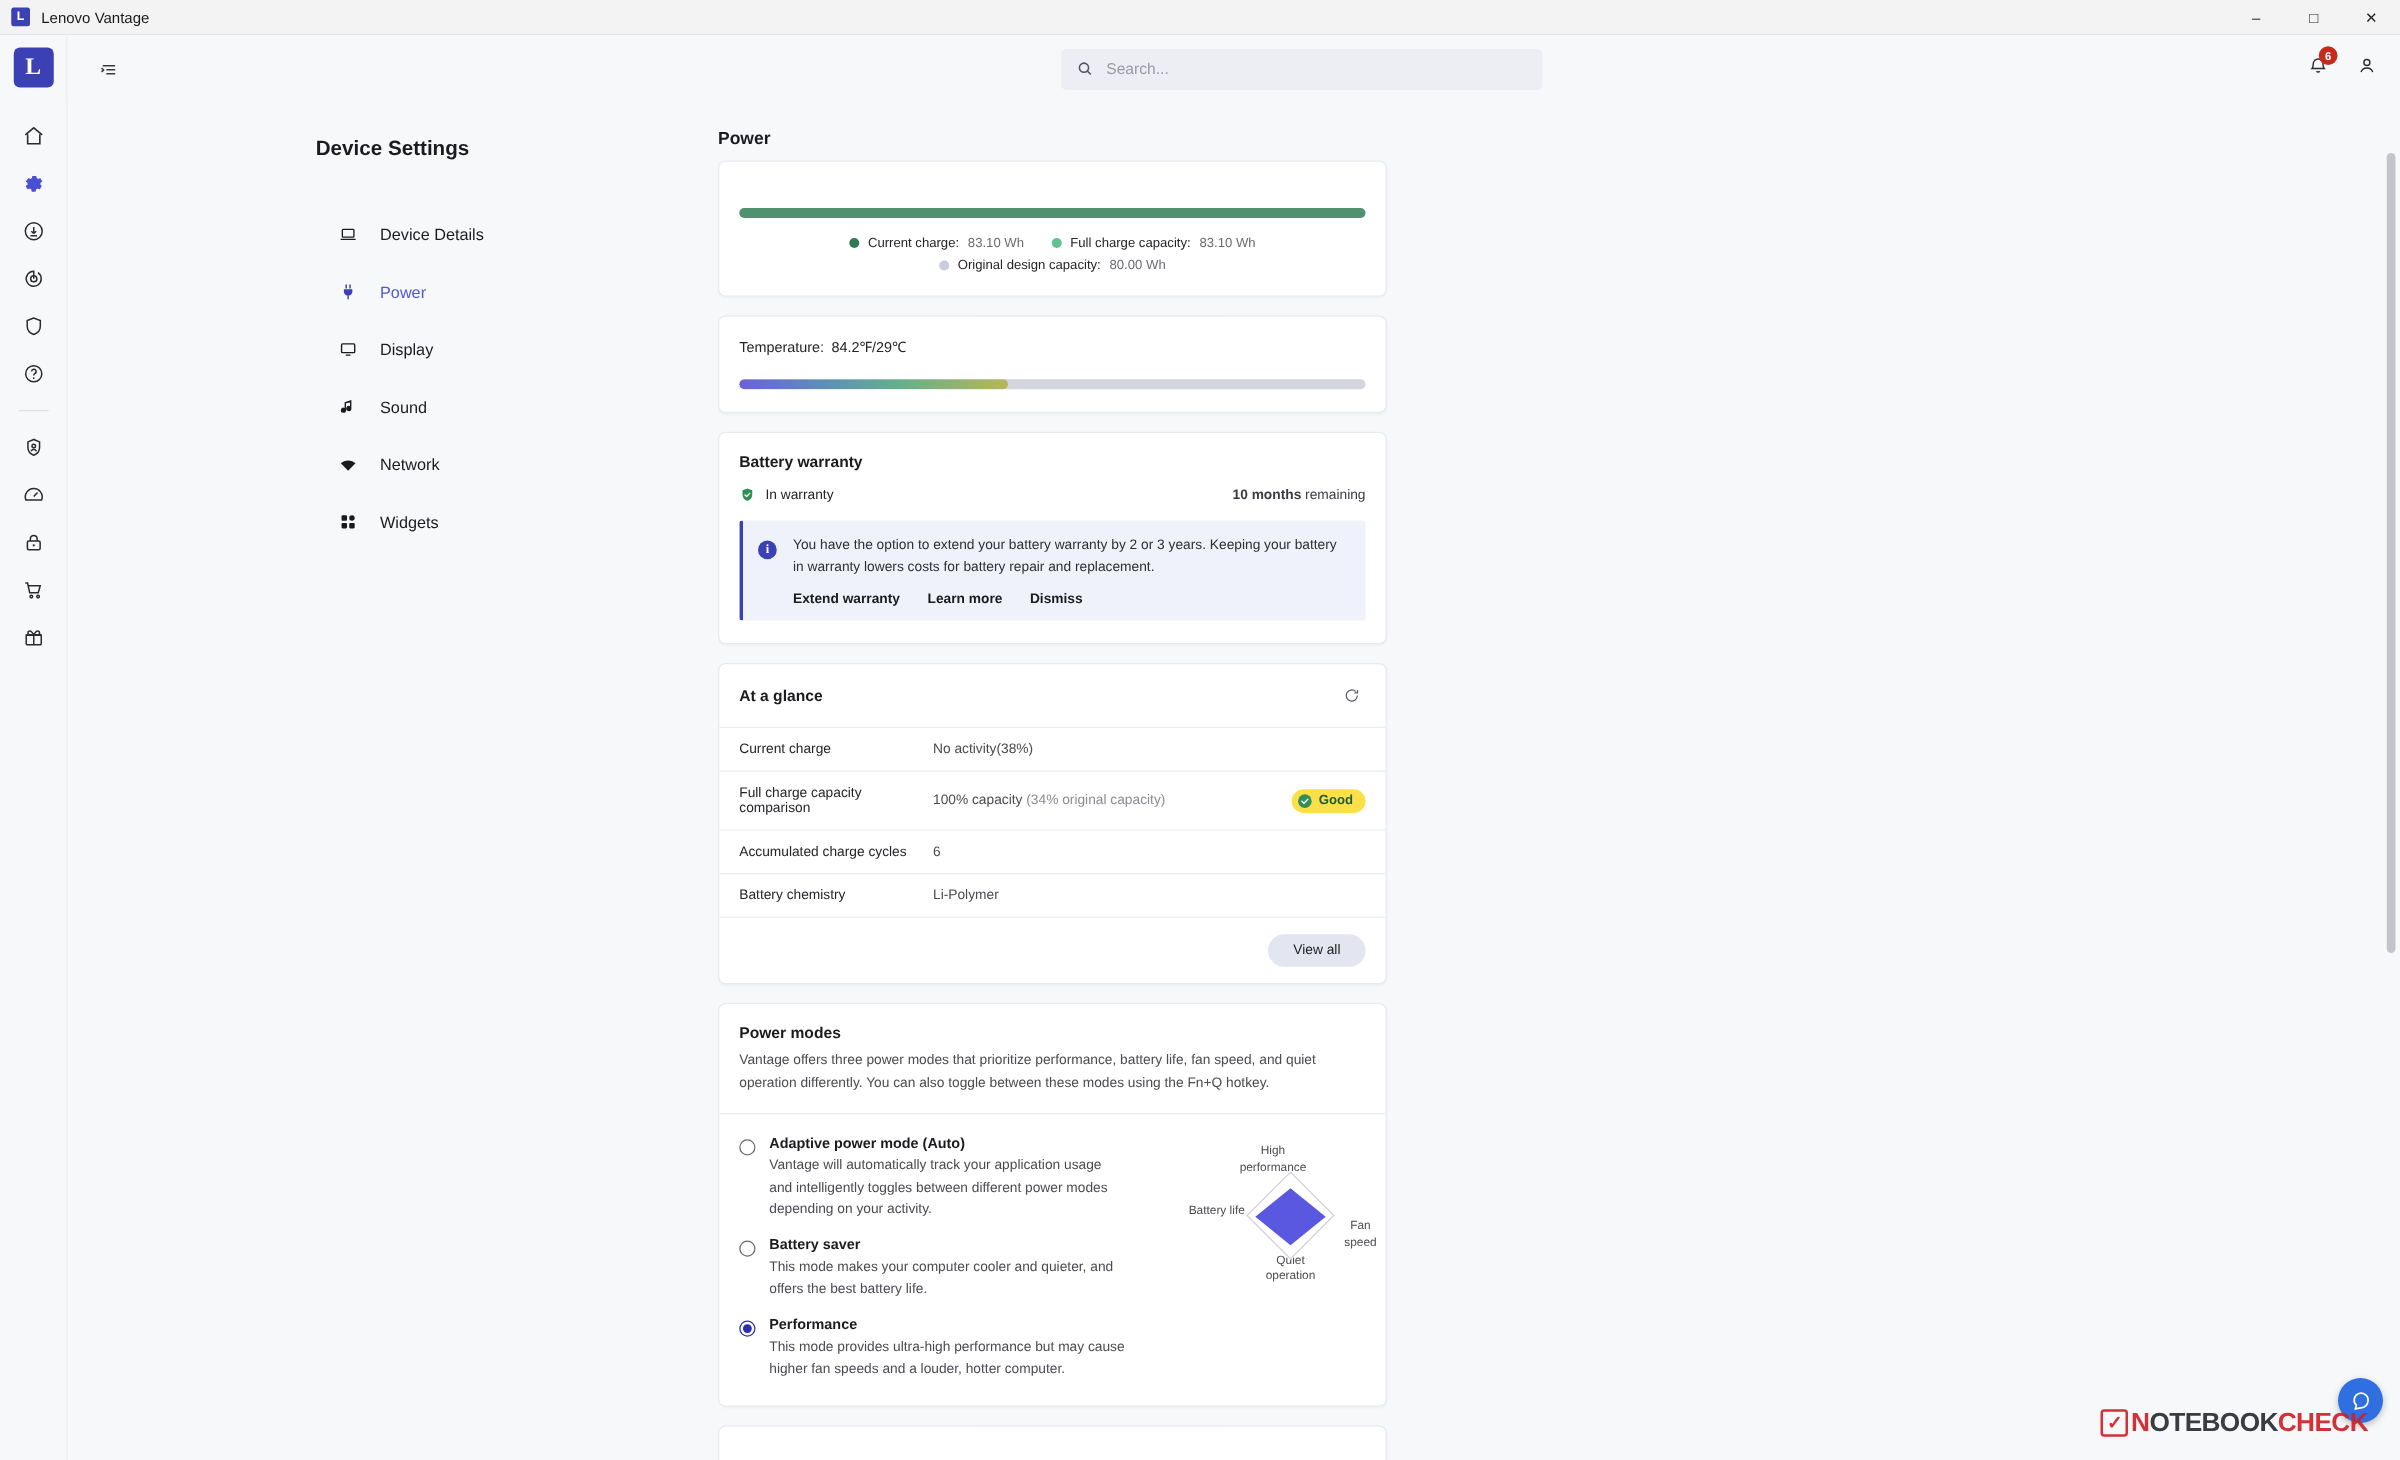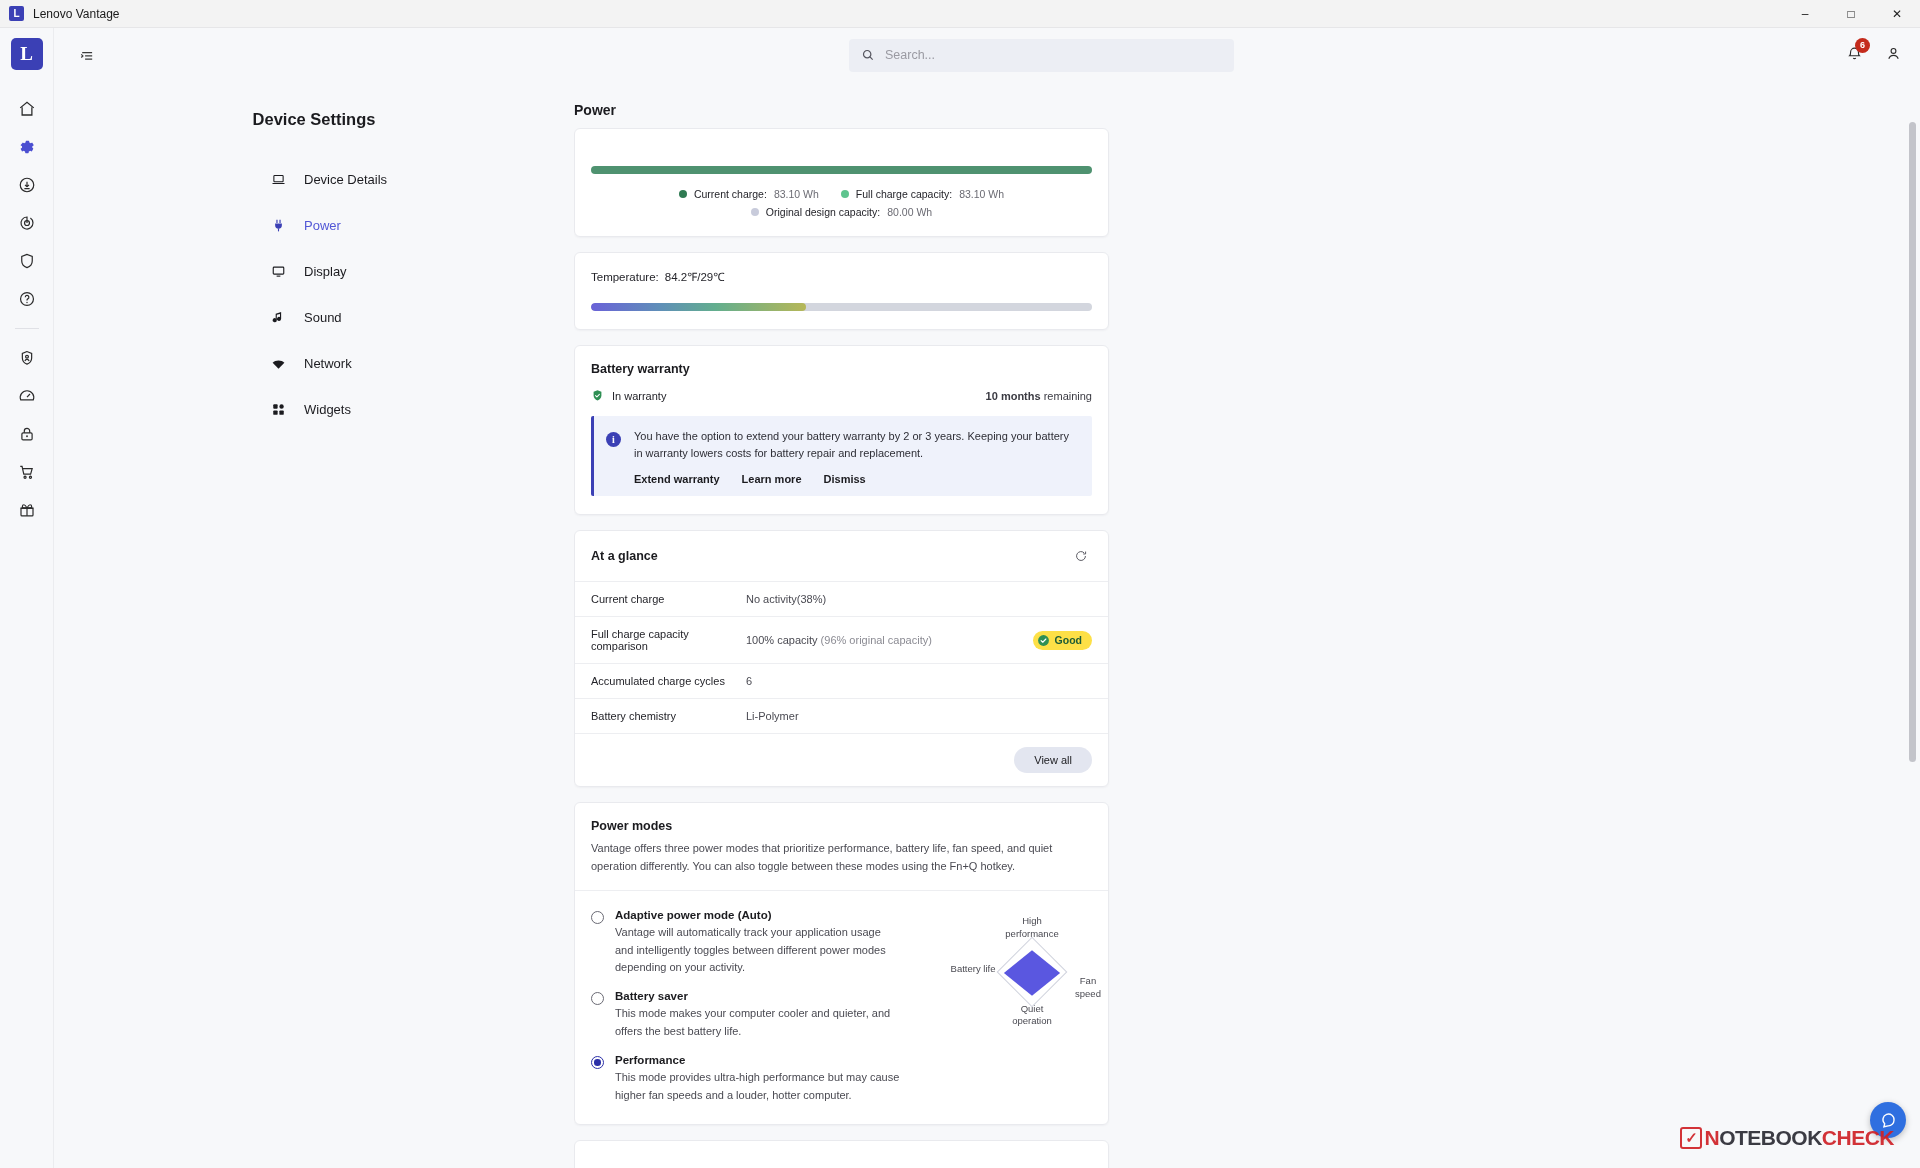--- a/index.html
+++ b/index.html
@@ -85,21 +85,21 @@
   
   .body { flex: 1 1 auto; display: flex; overflow: hidden; }
 
   .settingsnav { width: 520px; flex: 0 0 520px; padding-top: 28px; }
   .settingsnav h2 {
     font-size: 16.5px; font-weight: 700; color: #1b1b1f;
     text-align: center; margin-bottom: 34px;
   }
   .navlist { padding-left: 215px; }
   .navitem {
-    display: flex; align-items: center; gap: 17px; height: 32px;
+    display: flex; align-items: flex-end; gap: 17px; height: 32px;
     margin-bottom: 0; cursor: pointer; font-size: 13px; color: #1b1b1f;
     padding: 0 8px 0 0; border-radius: 4px;
   }
   .navrow { margin-bottom: 0; }
   .navitem.active { color: #5257d6; }
   .navitem.active .nav-ico { color: #3b40b5; }
   .nav-ico { width: 18px; display: flex; align-items: center; justify-content: center; color: #1b1b1f; }
 
   
   .content {
@@ -220,21 +220,21 @@
   .opt-t { font-size: 11.5px; font-weight: 700; color: #1b1b1f; }
   .opt-d { font-size: 11px; color: #4a4a52; line-height: 1.58; margin-top: 3px; max-width: 285px; }
   .pm-diag {
     width: 120px; flex: 0 0 120px; position: relative; height: 112px;
     margin-top: 6px;
   }
   .dlabel {
     position: absolute; font-size: 9.5px; color: #4a4a52; text-align: center;
     line-height: 1.3; width: 62px;
   }
-  .d-top { top: 0; left: 29px; }
+  .d-top { top: 0; left: 15px; }
   .d-bot { bottom: 0; left: 29px; }
   .d-left { left: -22px; top: 48px; width: 46px; }
   .d-right { right: -18px; top: 60px; width: 44px; }
   .diamond-wrap {
     position: absolute; left: 30px; top: 32px; width: 60px; height: 48px;
   }
   .dia-outer, .dia-inner { position: absolute; }
   .dia-outer {
     left: 5px; top: 0; width: 50px; height: 50px; background: #fff;
     border: 1px solid #cfd2dd; transform: rotate(45deg);
@@ -567,21 +567,21 @@
 
             <div class="grow">
               <span class="gk">Current charge</span>
               <span class="gv">No activity(38%)</span>
             </div>
 
             <div class="grow">
               <span class="gk">Full charge capacity comparison</span>
               <span class="gv">
                 <span>100% capacity</span>
-                <span class="muted">(96% original capacity)</span>
+                <span class="muted">(34% original capacity)</span>
               </span>
               <span class="pill">
                 <svg width="13" height="13" viewBox="0 0 24 24">
                     <circle cx="12" cy="12" r="10" fill="#2f8f54"></circle>
                     <path d="M7.6 12.2l3 3 5.8-6" stroke="#fff" stroke-width="2.1" fill="none" stroke-linecap="round" stroke-linejoin="round"></path>
                   </svg>
                 <span>Good</span>
               </span>
             </div>
 

